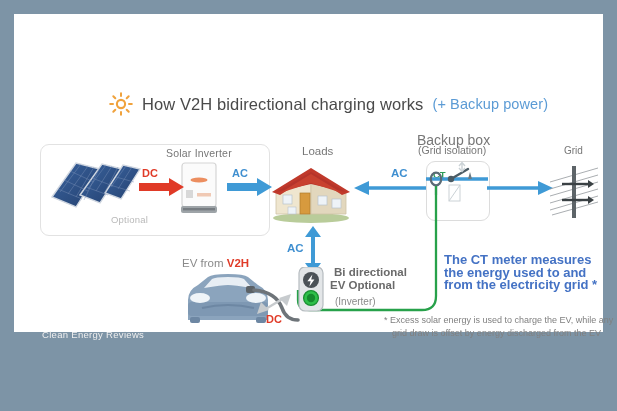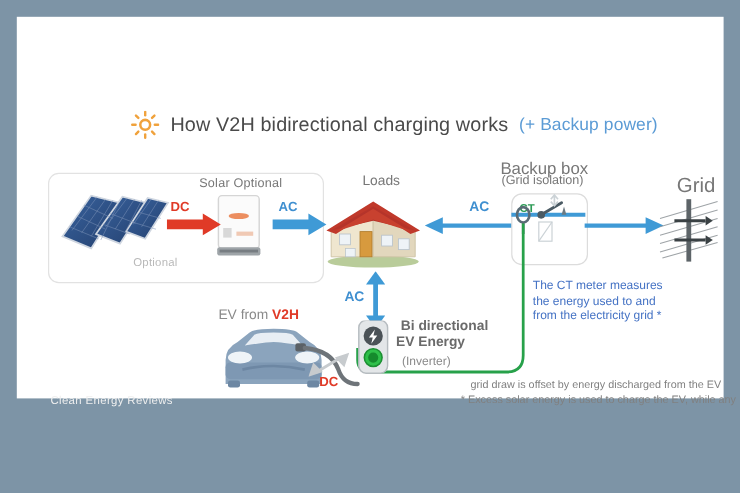--- a/index.html
+++ b/index.html
@@ -83,21 +83,21 @@
   .lbl-ct{
     position:absolute;left:419px;top:155px;
     font-size:9.5px;font-weight:bold;color:#2e9b57;
   }
   .switch-svg{position:absolute;left:412px;top:147px;width:62px;height:58px;}
 
   
   .grid-tower{position:absolute;left:534px;top:148px;width:54px;height:58px;}
   .lbl-grid{
     position:absolute;left:550px;top:131px;
-    font-size:17px;color:#777;
+    font-size:10px;color:#777;
   }
 
   
   .wire-house-backup{position:absolute;left:340px;top:165px;width:74px;height:18px;}
   .lbl-ac2{left:377px;top:153px;font-size:11.5px;}
   .wire-backup-grid{position:absolute;left:473px;top:165px;width:66px;height:18px;}
 
   
   .arrow-ac-vert{position:absolute;left:289px;top:212px;width:20px;height:48px;}
   .lbl-ac3{left:273px;top:228px;font-size:11.5px;}
@@ -127,23 +127,23 @@
 
   .cable{position:absolute;left:232px;top:270px;width:60px;height:42px;}
   .arrow-dc2{position:absolute;left:243px;top:277px;width:34px;height:26px;}
   .lbl-dc2{left:252px;top:299px;font-size:11px;}
 
   
   .green-line{position:absolute;left:282px;top:172px;width:168px;height:132px;}
 
   
   .ct-note{
-    position:absolute;left:430px;top:219px;
-    font-size:10px;line-height:12.5px;color:#4472c4;
-    font-weight:normal;white-space:nowrap;
+    position:absolute;left:430px;top:240px;
+    font-size:13px;line-height:12.5px;color:#4472c4;
+    font-weight:bold;white-space:nowrap;
   }
   .footnote{
     position:absolute;left:370px;top:300px;
     font-size:9px;line-height:12.5px;color:#808080;white-space:nowrap;
   }
   .watermark{
     position:absolute;left:28px;top:315px;
     font-size:9.5px;color:#efefef;letter-spacing:.3px;
   }
 </style>
@@ -199,21 +199,21 @@
             <line x1="46" y1="38" x2="62" y2="13"></line>
           <line x1="54" y1="41" x2="68" y2="14"></line>
           <line x1="60" y1="32" x2="80" y2="38"></line>
             <line x1="66" y1="24" x2="84" y2="29"></line>
           <line x1="61" y1="34" x2="76" y2="13"></line>
             <line x1="68" y1="36" x2="82" y2="14"></line>
         </g>
       </g>
     </svg>
 
-    <div class="lbl-inverter">Solar Optional</div>
+    <div class="lbl-inverter">Solar Inverter</div>
     <svg class="inverter" viewBox="0 0 44 56">
       <rect x="5" y="2" width="34" height="44" rx="3" fill="#fbfbfb" stroke="#d5d5d5" stroke-width="1.2"></rect>
       <ellipse cx="22" cy="19" rx="8.5" ry="2.6" fill="#e8733a" opacity="0.8"></ellipse>
       <rect x="9" y="29" width="7" height="8" fill="#d8d8d8"></rect>
       <rect x="20" y="32" width="14" height="3.5" fill="#f0c9b4"></rect>
       <rect x="4" y="45" width="36" height="7" rx="2" fill="#9ea4a8"></rect>
       <rect x="6" y="47" width="32" height="2.4" fill="#777d82"></rect>
     </svg>
 
     <div class="lbl lbl-dc lbl-dc1">DC</div>
@@ -309,21 +309,21 @@
     </svg>
 
     <svg class="charger" viewBox="0 0 28 48">
       <rect x="2" y="0" width="24" height="44" rx="6" fill="#e3e6e8" stroke="#b6bcc0" stroke-width="1.2"></rect>
       <circle cx="14" cy="13" r="8" fill="#4b5257"></circle>
       <path d="M15.4,7.5 L10.4,14.3 L13.6,14.3 L12.4,19.5 L17.4,12.5 L14.2,12.5 Z" fill="#ffffff"></path>
       <circle cx="14" cy="31" r="7.4" fill="#2fc04a" stroke="#1b8f32" stroke-width="1.3"></circle>
       <circle cx="14" cy="31" r="4.2" fill="#158a2d"></circle>
     </svg>
     <div class="lbl-charger1">Bi directional</div>
-    <div class="lbl-charger2">EV Energy</div>
+    <div class="lbl-charger2">EV Optional</div>
     <div class="lbl-charger3">(Inverter)</div>
 
     <div class="lbl-ev"><span>EV from </span><b>V2H</b></div>
     <svg class="car" viewBox="0 0 108 54">
       <path d="M14,48 L14,28 Q14,18 24,13 L34,5 Q38,2 54,2 Q70,2 74,5 L84,13 Q94,18 94,28 L94,48 Z" fill="#8ba4bd"></path>
       <path d="M30,16 L38,7 Q41,5 54,5 Q67,5 70,7 L78,16 Q60,13 54,13 Q48,13 30,16 Z" fill="#e8eef4"></path>
       <rect x="14" y="30" width="80" height="14" rx="4" fill="#7e98b3"></rect>
       <ellipse cx="26" cy="26" rx="10" ry="5" fill="#eff4f8"></ellipse>
       <ellipse cx="82" cy="26" rx="10" ry="5" fill="#eff4f8"></ellipse>
       <path d="M28,36 Q54,30 80,36" fill="none" stroke="#6d87a3" stroke-width="2.2"></path>
@@ -342,20 +342,20 @@
     </svg>
     <div class="lbl lbl-dc lbl-dc2">DC</div>
 
     <div class="ct-note">
       <div>The CT meter measures</div>
       <div>the energy used to and</div>
       <div>from the electricity grid *</div>
     </div>
 
     <div class="footnote">
+      <div>* Excess solar energy is used to charge the EV, while any</div>
       <div style="padding-left:8px">grid draw is offset by energy discharged from the EV</div>
-      <div>* Excess solar energy is used to charge the EV, while any</div>
     </div>
 
     <div class="watermark">Clean Energy Reviews</div>
 
   </div>
 </div>
 
 </body></html>

